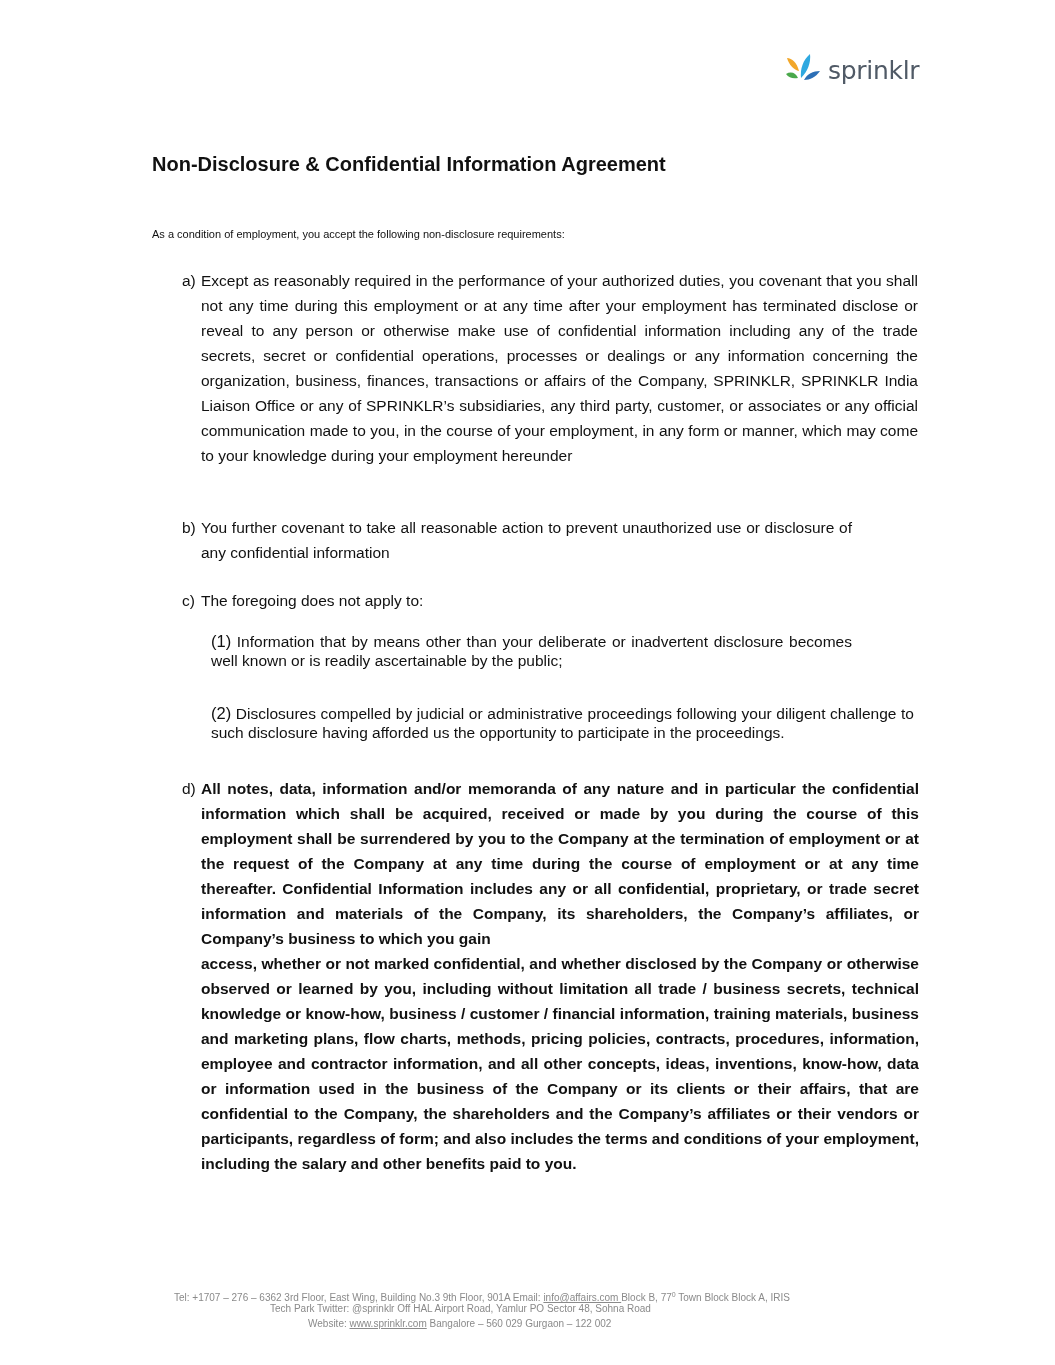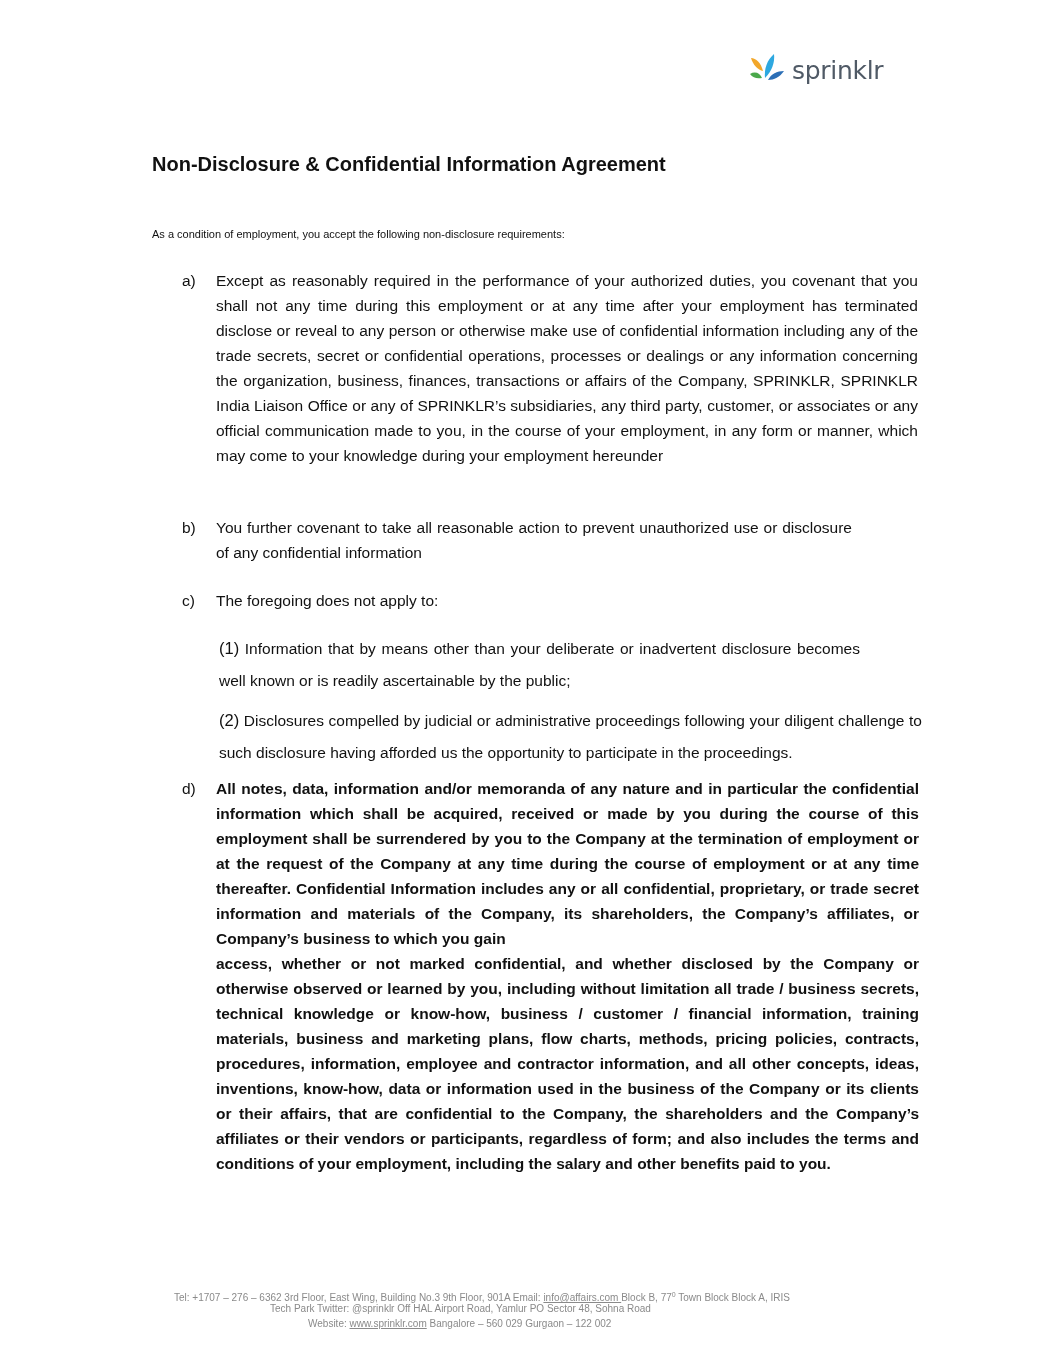--- a/index.html
+++ b/index.html
@@ -1,36 +1,36 @@
 <!DOCTYPE html>
 <html><head>
   <meta charset="utf-8">
   <style>
     html, body { margin: 0; padding: 0; background: #ffffff; }
     body {
       width: 1055px; height: 1365px; position: relative; overflow: hidden;
       font-family: "Liberation Sans", sans-serif; color: #111111;
     }
-    .logo { position: absolute; left: 748px; top: 50px; width: 150px; height: 40px; display: flex; align-items: center; }
+    .logo { position: absolute; left: 784px; top: 50px; width: 150px; height: 40px; display: flex; align-items: center; }
     .logo svg { width: 40px; height: 36px; }
     .logo-text { font-family: "DejaVu Sans", sans-serif; font-size: 25px; color: #505a66; margin-left: 4px; letter-spacing: -0.3px; }
 
     .title { position: absolute; left: 152px; top: 153px; font-size: 20px; font-weight: bold; color: #111; }
     .intro { position: absolute; left: 152px; top: 228px; font-size: 11px; }
 
     .item { position: absolute; left: 182px; font-size: 15.5px; line-height: 25px; }
     .item .marker { position: absolute; left: 0; top: 0; width: 28px; }
-    .item .body { margin-left: 34px; text-align: justify; text-align-last: left; }
+    .item .body { margin-left: 19px; text-align: justify; text-align-last: left; }
     .item-a { top: 268px; width: 736px; }
     .item-b { top: 515px; width: 670px; }
     .item-c { top: 588px; width: 736px; }
     .item-d { top: 776px; width: 737px; }
     .item-d .body p { margin: 0; font-weight: bold; }
 
-    .sub { position: absolute; left: 219px; font-size: 15.5px; line-height: 32px; text-align: justify; text-align-last: left; }
+    .sub { position: absolute; left: 211px; font-size: 15.5px; line-height: 19px; text-align: justify; text-align-last: left; }
     .sub-1 { top: 632px; width: 641px; }
     .sub-2 { top: 704px; width: 703px; }
     .sub .num { font-size: 16.5px; }
 
     .footer { position: absolute; left: 0; width: 1055px; top: 1288px; font-size: 10px; color: #8a8a8a; line-height: 14.5px; }
     .footer .line { position: absolute; white-space: nowrap; }
     .footer .l1 { left: 174px; top: 0; }
     .footer .l2 { left: 270px; top: 14px; }
     .footer .l3 { left: 308px; top: 29px; }
     .footer a { color: #8a8a8a; text-decoration: underline; }

